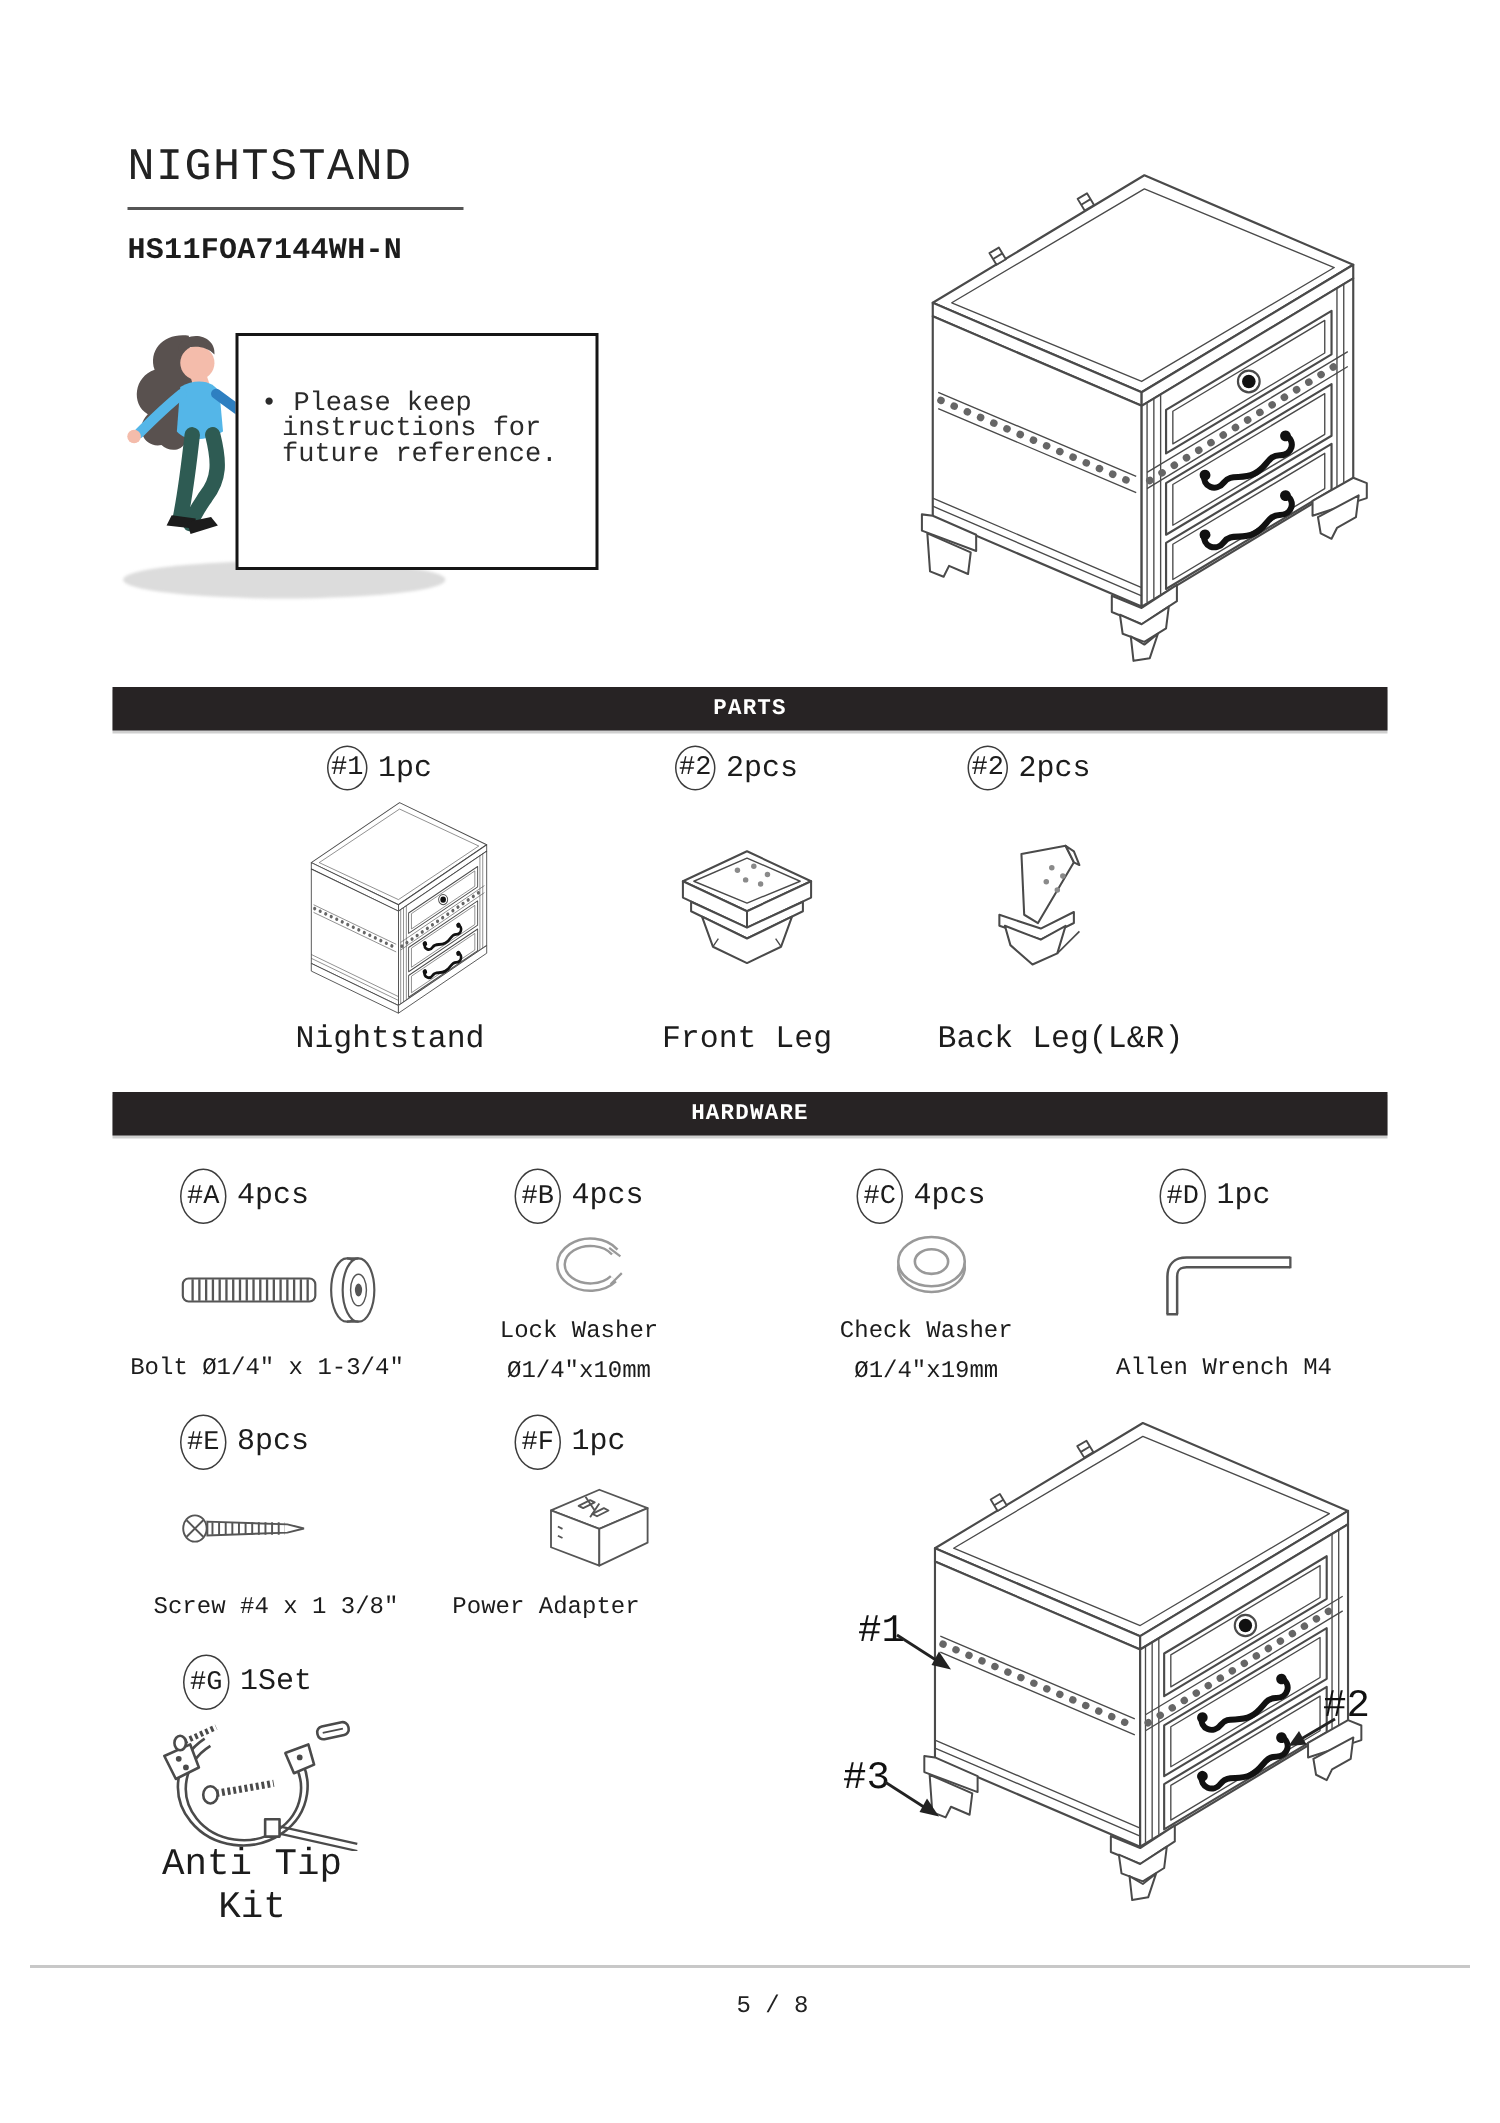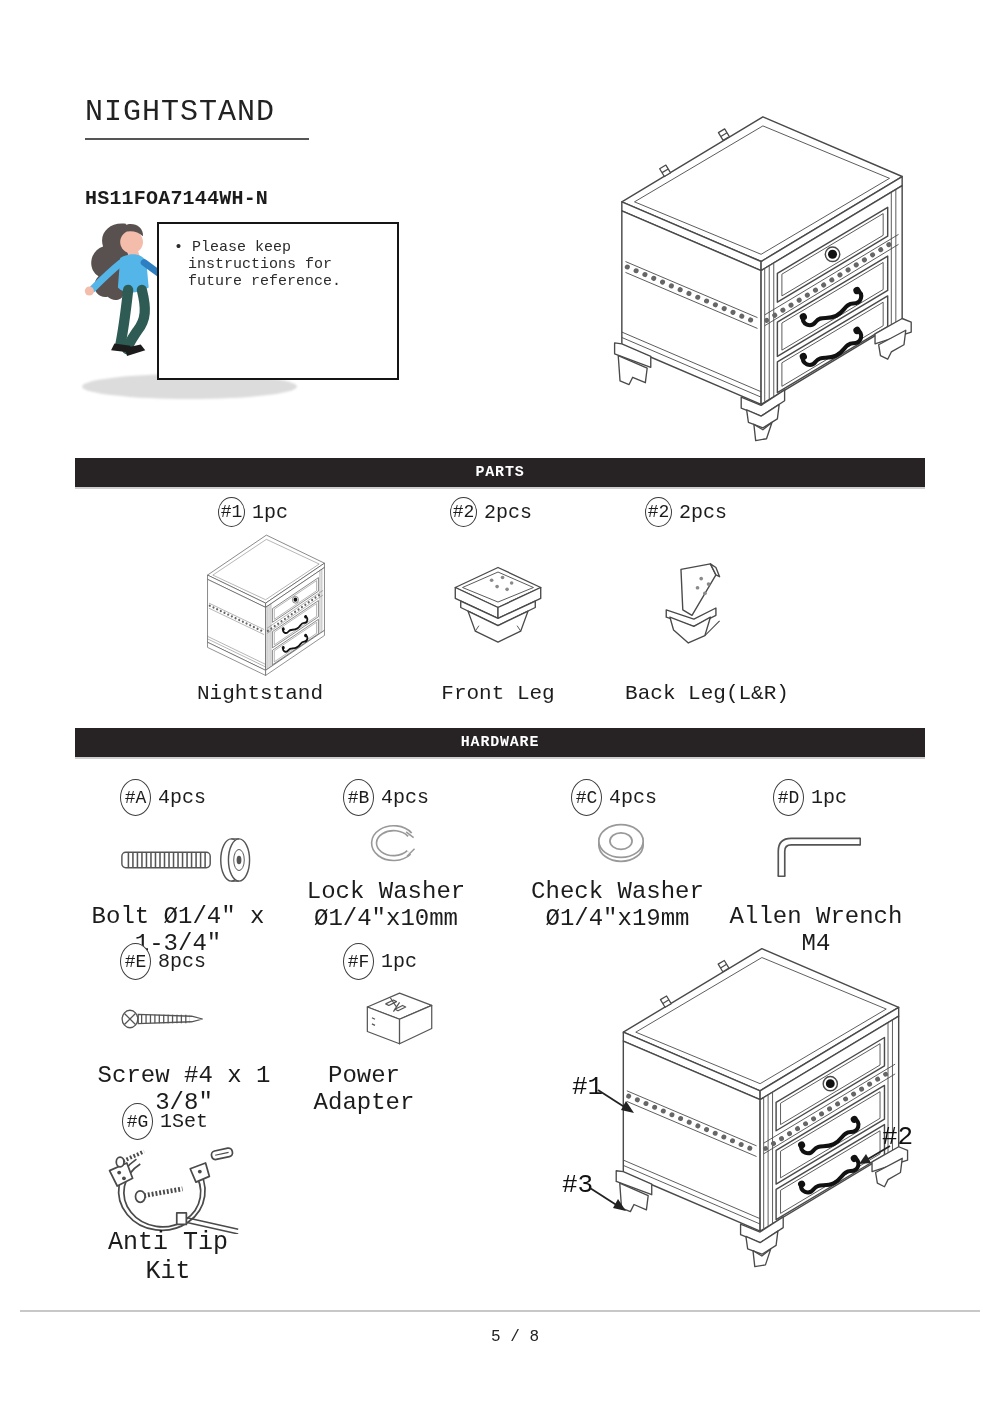--- a/index.html
+++ b/index.html
@@ -5,49 +5,49 @@
   html,body{margin:0;padding:0;background:#ffffff;}
   .page{
     position:relative;width:1000px;height:1415px;background:#ffffff;
     font-family:Liberation Mono, monospace;color:#1c1c1c;overflow:hidden;
   }
   .abs{position:absolute;}
   .title{
     font-size:30px;font-weight:400;letter-spacing:1px;color:#222;
     border-bottom:2px solid #555;padding:0 34px 9px 0;display:inline-block;
   }
-  .model{font-size:20px;font-weight:700;letter-spacing:0.2px;margin-top:31px;}
+  .model{font-size:20px;font-weight:700;letter-spacing:0.2px;}
   .notice-box{
     width:242px;height:158px;border:2px solid #151515;background:#fff;
     box-sizing:border-box;padding:15px 10px 0 15px;
   }
   .notice-box .bullet{
-    font-size:15px;line-height:17px;color:#2b2b2b;margin-bottom:13px;
-    padding-left:14px;text-indent:-14px;
+    font-size:18px;line-height:17px;color:#2b2b2b;margin-bottom:13px;
+    padding-left:14px;text-indent:-14px;margin-top:22px;
   }
   .notice-box .bullet:before{content:"\2022  ";}
   .shadow{
     background:#dcdcdc;border-radius:50%;filter:blur(1px);
   }
   .banner{
     left:75px;width:850px;height:29px;background:#272324;
     color:#fff;font-size:15px;font-weight:700;letter-spacing:0.8px;
     text-align:center;line-height:29px;box-shadow:0 2px 0 #cfcfcf;
   }
   .badge{display:flex;align-items:center;gap:7px;}
   .badge .oval{
     border:1.7px solid #3c3c3c;border-radius:50%;
     display:flex;align-items:center;justify-content:center;
     font-size:18px;color:#1c1c1c;background:#fff;box-sizing:border-box;
   }
   .oval-parts{width:27px;height:30px;font-size:17px;}
   .oval-hw{width:31px;height:37px;}
   .badge .qty{font-size:20px;}
   .cap{font-size:21px;text-align:center;}
-  .hwlab{font-size:24px;text-align:center;}
+  .hwlab{font-size:16px;text-align:center;}
   .callout{font-size:26px;color:#111;}
   .footer-line{left:20px;top:1310px;width:960px;height:2px;background:#c8c8c8;}
   .pagenum{left:0;top:1328px;width:1000px;text-align:center;font-size:16px;color:#222;margin-left:15px;}
   svg{display:block;}
 </style>
 </head>
 <body>
 
 <div class="page">
 

